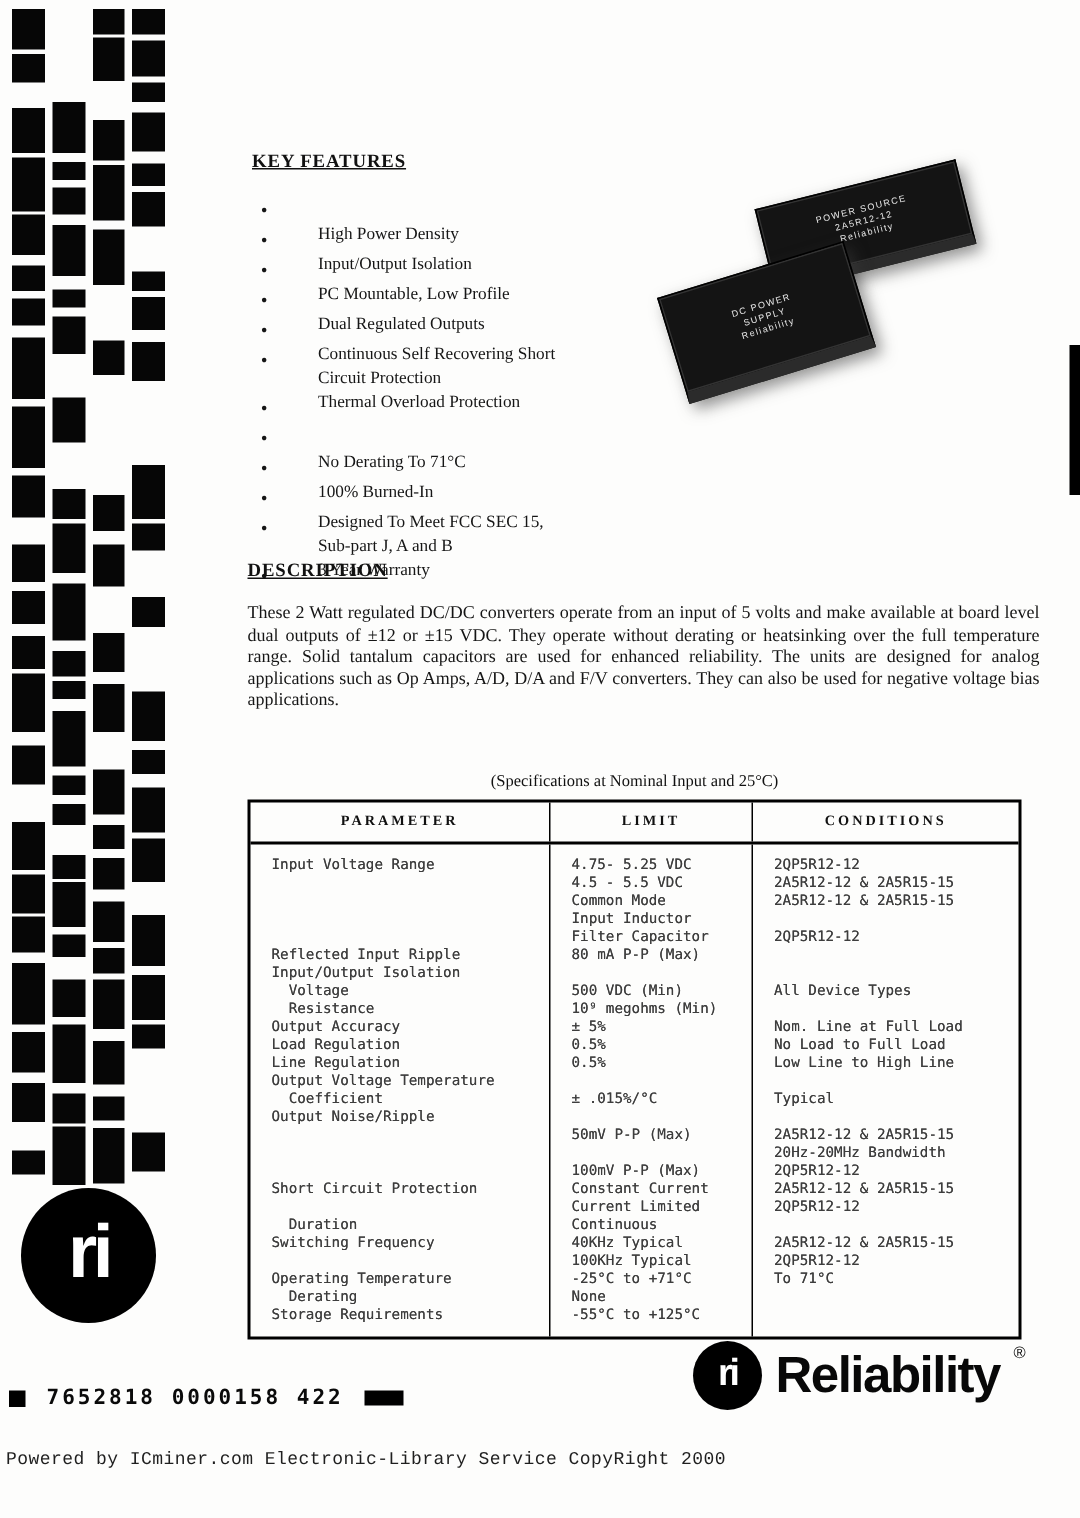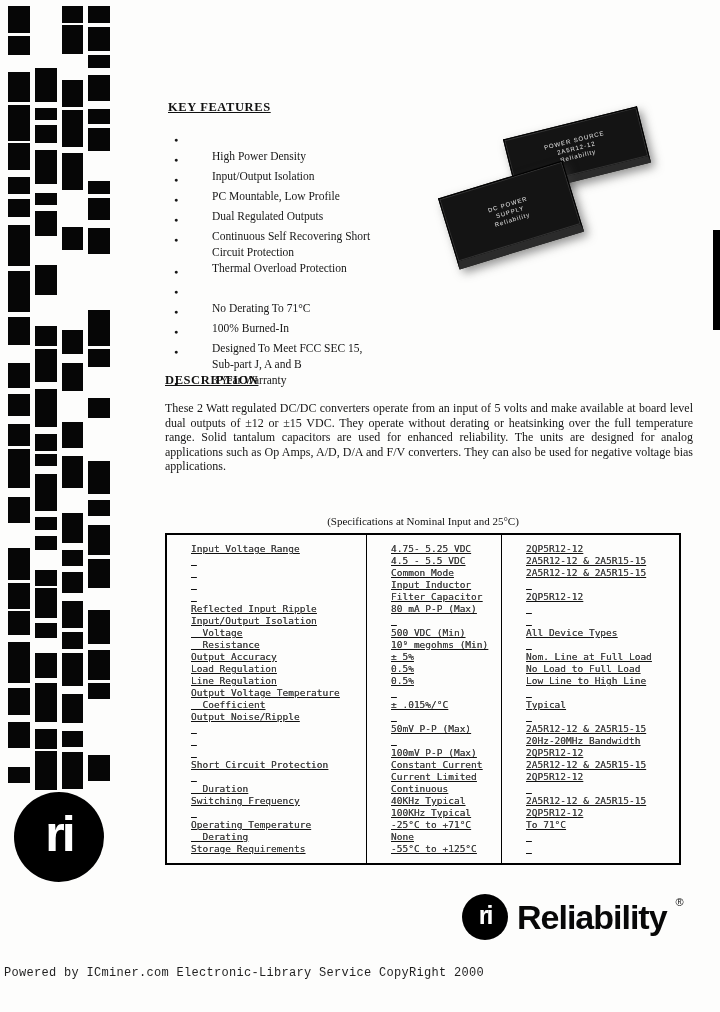--- a/index.html
+++ b/index.html
@@ -52,21 +52,21 @@
   .spec-sub { position:absolute; left:165px; top:515px; width:516px; text-align:center; font-size:11px; }
 
   .spec-table { position:absolute; left:165px; top:533px; width:516px; border:2px solid #000; background:#fdfdfc; }
   .spec-header { display:flex; border-bottom:2px solid #000; }
   .hcell { height:26px; display:flex; align-items:center; justify-content:center;
            font-weight:bold; font-size:9.5px; letter-spacing:2px; font-family:"Liberation Serif", serif; }
   .spec-body { display:flex; }
   .c1 { width:200px; border-right:1.5px solid #000; }
   .c2 { width:135px; border-right:1.5px solid #000; }
   .c3 { flex:1; border-right:none; }
-  .bcol { padding:8px 6px 8px 24px;text-decoration:underline; }
+  .bcol { padding:8px 6px 8px 14px; }
   .tline { white-space:pre; height:12px; font-family:"DejaVu Sans Mono","Liberation Mono", monospace;
            font-size:9.5px; color:#3d3d3d; text-shadow:0 0 .4px #555; }
 
   
   .big-logo { position:absolute; left:14px; top:792px; width:90px; height:90px; border-radius:50%;
               background:#000; color:#fff; display:flex; align-items:center; justify-content:center;
               font-family:"Liberation Sans", sans-serif; font-weight:bold; font-size:50px;
               letter-spacing:-3px; padding-bottom:6px; }
 
   .barcode { position:absolute; left:6px; top:924px; display:flex; align-items:center; gap:14px; }
@@ -281,20 +281,25 @@
       <span class="mline">Reliability</span>
     </div>
   </div>
 
   <div class="desc-head">DESCRIPTION</div>
   <div class="desc-body">These 2 Watt regulated DC/DC converters operate from an input of 5 volts and make available at board level dual outputs of ±12 or ±15 VDC.  They operate without derating or heatsinking over the full temperature range.  Solid tantalum capacitors are used for enhanced reliability.  The units are designed for analog applications such as Op Amps, A/D, D/A and F/V converters.  They can also be used for negative voltage bias applications.</div>
 
   <div class="spec-sub">(Specifications at Nominal Input and 25°C)</div>
 
   <div class="spec-table">
+    <div class="spec-header">
+      <div class="hcell c1">PARAMETER</div>
+      <div class="hcell c2">LIMIT</div>
+      <div class="hcell c3">CONDITIONS</div>
+    </div>
     <div class="spec-body">
       <div class="bcol c1">
           <div class="tline">Input Voltage Range</div>
           <div class="tline">&nbsp;</div>
           <div class="tline">&nbsp;</div>
           <div class="tline">&nbsp;</div>
           <div class="tline">&nbsp;</div>
           <div class="tline">Reflected Input Ripple</div>
           <div class="tline">Input/Output Isolation</div>
           <div class="tline">  Voltage</div>
@@ -373,20 +378,25 @@
           <div class="tline">&nbsp;</div>
           <div class="tline">&nbsp;</div>
         </div>
     </div>
   </div>
 
   <div class="big-logo">
     <span>ri</span>
   </div>
 
+  <div class="barcode">
+    <span class="bsq"></span>
+    <span class="bnum">7652818 0000158 422</span>
+    <span class="bbar"></span>
+  </div>
 
   <div class="brand-row">
     <span class="rel-circle">
       <span>ri</span>
     </span>
     <span class="rel-word">Reliability</span>
     <span class="reg">®</span>
   </div>
 
   <div class="footer">Powered by ICminer.com Electronic-Library Service CopyRight 2000</div>

